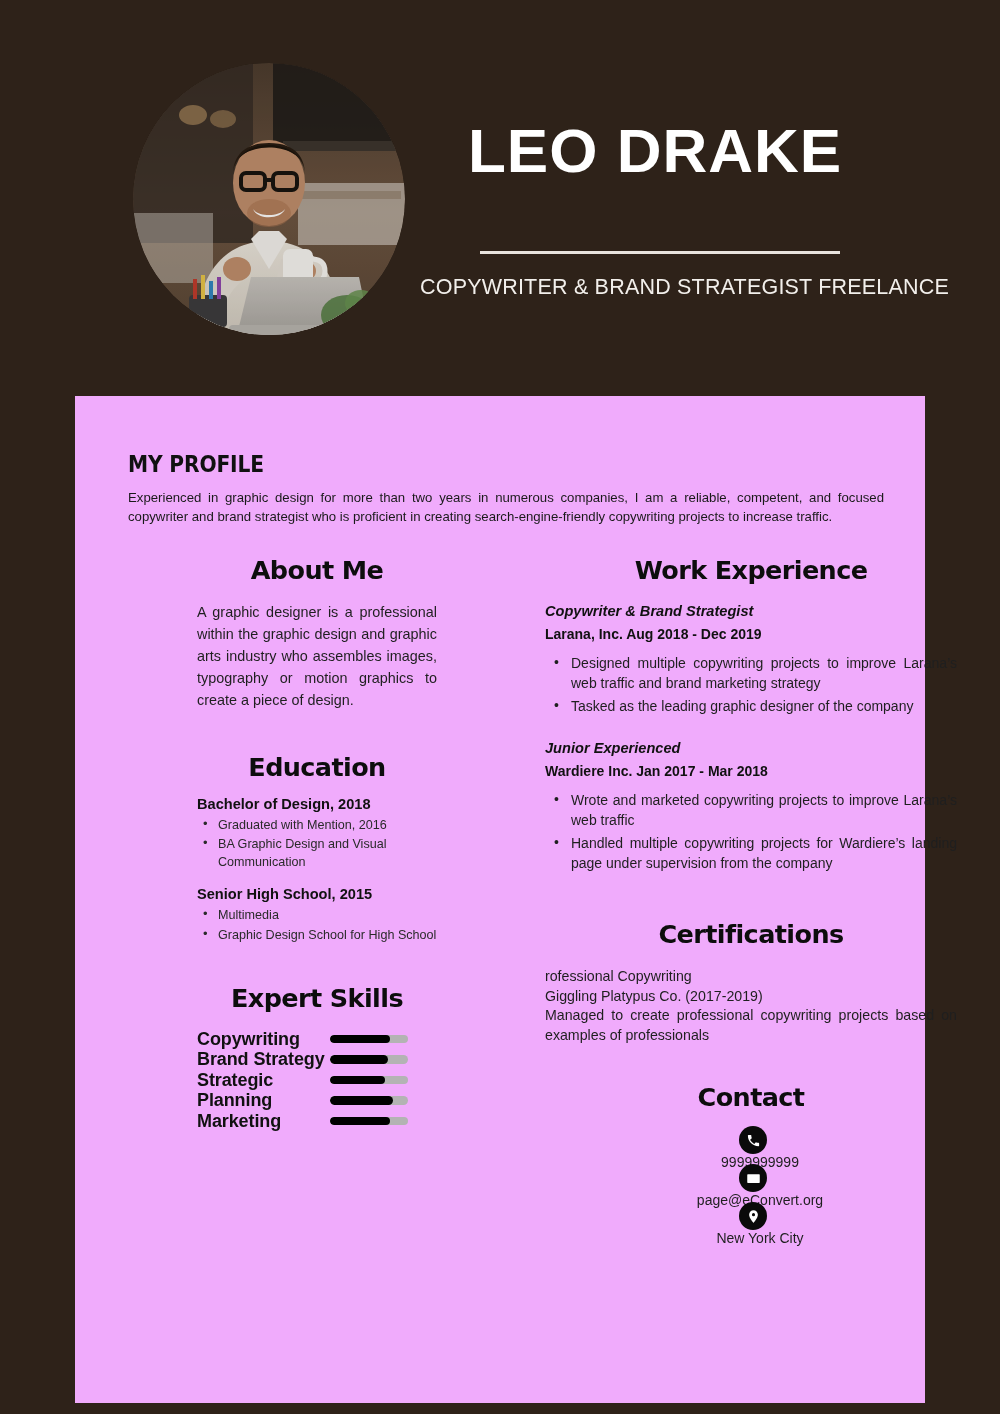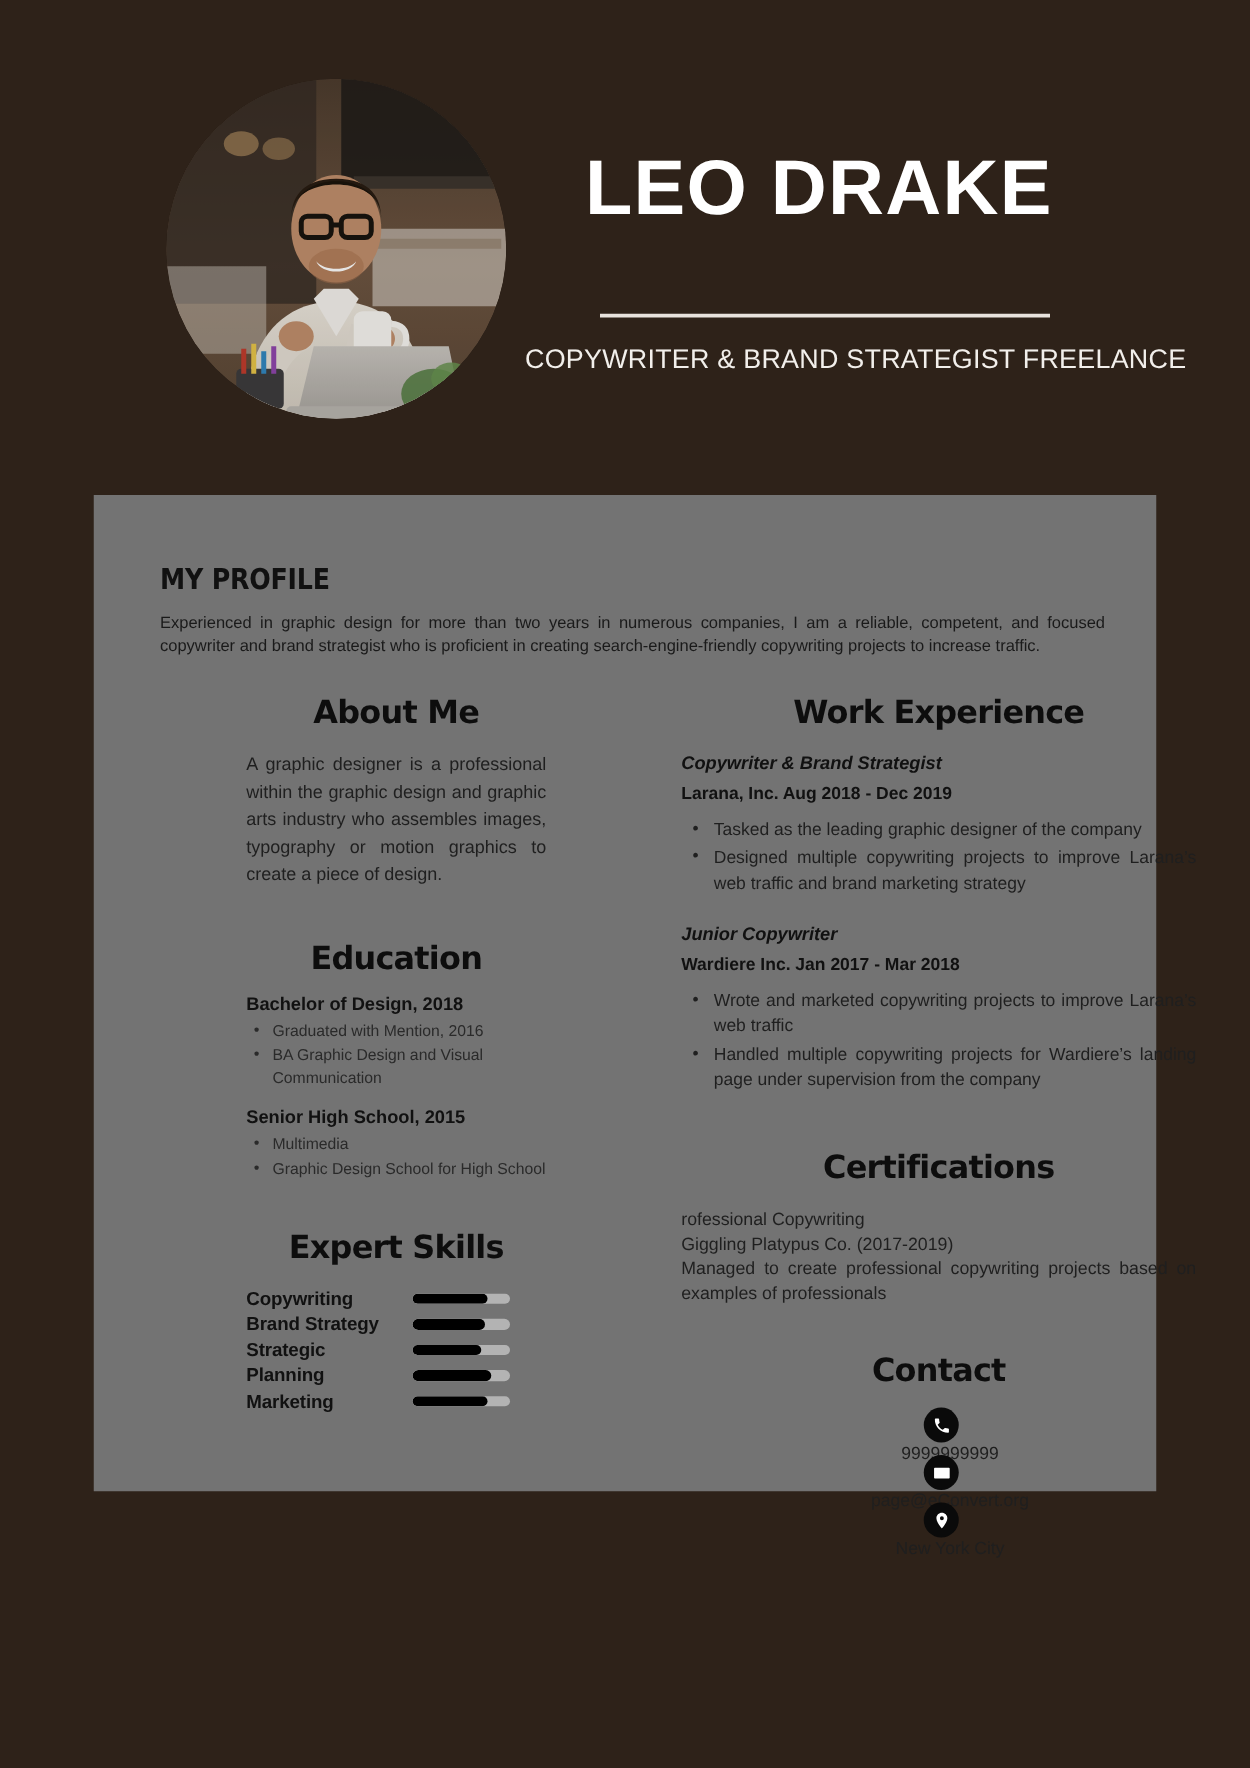--- a/index.html
+++ b/index.html
@@ -39,22 +39,22 @@
     position:absolute; left:420px; top:275px;
     color:#f2efeb;
     font-size:21.5px;
     letter-spacing:0.2px;
     white-space:nowrap;
   }
 
   
   #card {
     position:absolute; left:75px; top:396px;
-    width:850px; height:797px;
-    background:#737373;
+    width:850px; height:1007px;
+    background:#f0abfc;
   }
 
   
   #profile-section { position:absolute; left:53px; top:55px; width:756px; }
   #profile-heading {
     font-family:"DejaVu Sans", sans-serif;
     font-size:23px; font-weight:bold;
     color:#111111; letter-spacing:-0.2px;
     transform:scaleX(0.88); transform-origin:left center;
   }
@@ -101,21 +101,21 @@
 
   
   #skills-block { margin-top:40px; }
   #skills-list { margin-top:17px; }
   .skill-row {
     display:flex; align-items:center;
     height:20.5px;
   }
   .skill-name {
     width:133px;
-    font-size:15px; font-weight:bold; color:#111;
+    font-size:18px; font-weight:bold; color:#111;
     letter-spacing:-0.1px;
   }
   .skill-bar {
     position:relative;
     width:78px; height:8.5px;
     background:#b3b3b3; border-radius:5px;
     overflow:hidden;
   }
   .skill-fill {
     position:absolute; left:0; top:0; height:100%;
@@ -319,27 +319,27 @@
 
   <div id="col-right">
 
     <section>
       <h2 class="sec">Work Experience</h2>
 
       <div class="job">
         <div class="job-title">Copywriter &amp; Brand Strategist</div>
         <div class="job-meta">Larana, Inc.   Aug 2018 - Dec 2019</div>
         <ul class="job-list">
+          <li>Designed multiple copywriting projects to improve Larana’s web traffic and brand marketing strategy</li>
           <li>Tasked as the leading graphic designer of the company</li>
-          <li>Designed multiple copywriting projects to improve Larana’s web traffic and brand marketing strategy</li>
         </ul>
       </div>
 
       <div class="job">
-        <div class="job-title">Junior Copywriter</div>
+        <div class="job-title">Junior Experienced</div>
         <div class="job-meta">Wardiere Inc. Jan 2017 - Mar 2018</div>
         <ul class="job-list">
           <li>Wrote and marketed copywriting projects to improve Larana’s web traffic</li>
           <li>Handled multiple copywriting projects for Wardiere’s landing page under supervision from the company</li>
         </ul>
       </div>
     </section>
 
     <section id="cert-block">
       <h2 class="sec">Certifications</h2>

